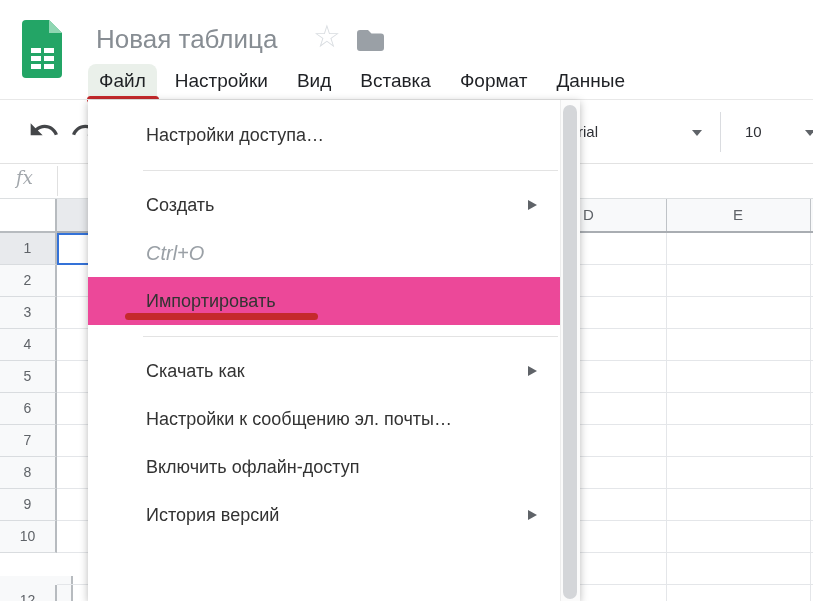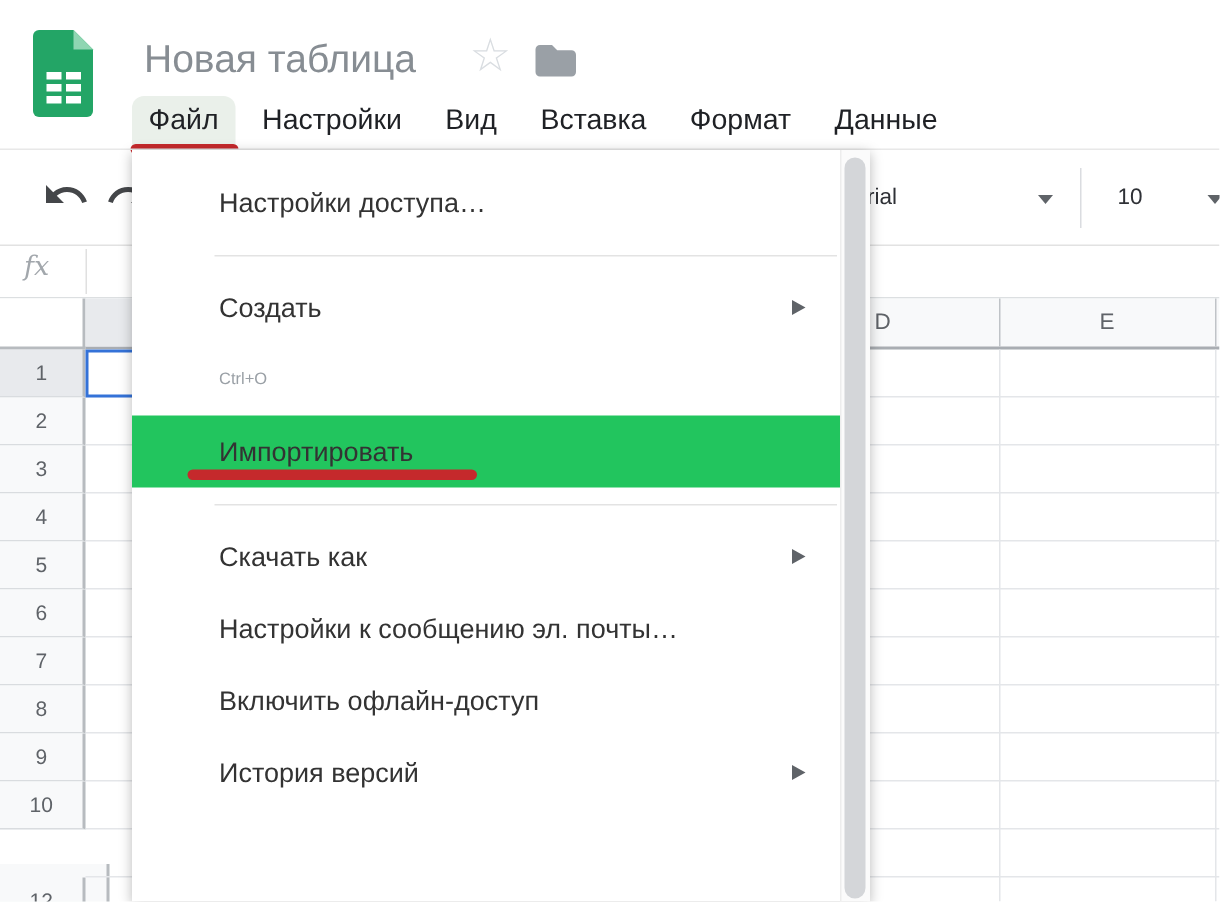--- a/index.html
+++ b/index.html
@@ -50,23 +50,23 @@
   .row-head.sel{background:#e8eaed;}
   .h-line{position:absolute;left:57px;width:756px;height:1px;background:#e4e6e9;}
   .v-line{position:absolute;top:233px;width:1px;height:368px;background:#e4e6e9;}
   #selCell{left:57px;top:233px;width:40px;height:32px;border:2px solid #3472d8;box-sizing:border-box;background:#fff;}
 
   
   #fileMenu{left:88px;top:100px;width:492px;height:501px;background:#fff;z-index:10;
     box-shadow:0 2px 8px rgba(0,0,0,.28);padding-top:11px;box-sizing:border-box;}
   .fm-item{position:relative;height:48px;width:472px;box-sizing:border-box;
     display:flex;align-items:center;padding:0 23px 0 58px;font-size:18px;color:#333;white-space:nowrap;}
-  .fm-item.hl{background:#22c55e;}
+  .fm-item.hl{background:#ec4899;}
   .fm-label{flex:1;overflow:hidden;}
-  .fm-shortcut{color:#9aa0a6;font-size:11px;}
+  .fm-shortcut{color:#9aa0a6;font-size:20px;font-style:italic;}
   .fm-arrow{width:0;height:0;border-top:5px solid transparent;border-bottom:5px solid transparent;border-left:9px solid #5f6368;}
   .fm-divider{height:22px;display:flex;align-items:center;}
   .fm-divider::after{content:"";margin-left:55px;width:415px;height:1px;background:#e3e3e3;}
   .fm-underline{position:absolute;left:37px;top:36px;width:193px;height:7px;border-radius:4px;background:#c5292c;}
   #menuTrack{position:absolute;right:0;top:0;width:20px;height:100%;background:#fbfbfb;border-left:1px solid #ededed;box-sizing:border-box;}
   #menuThumb{position:absolute;right:3px;top:5px;width:14px;height:494px;border-radius:8px;background:#d4d6d9;}
 </style>
 </head>
 <body>
 

